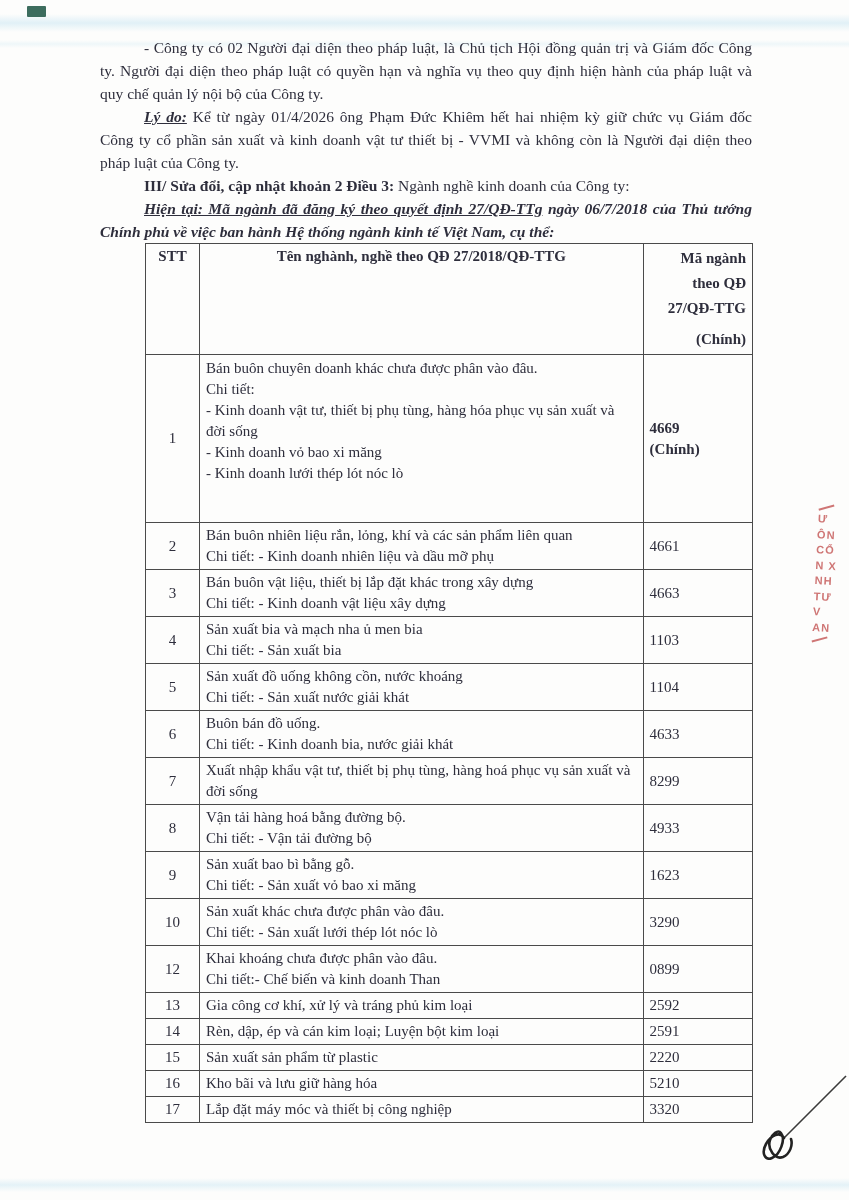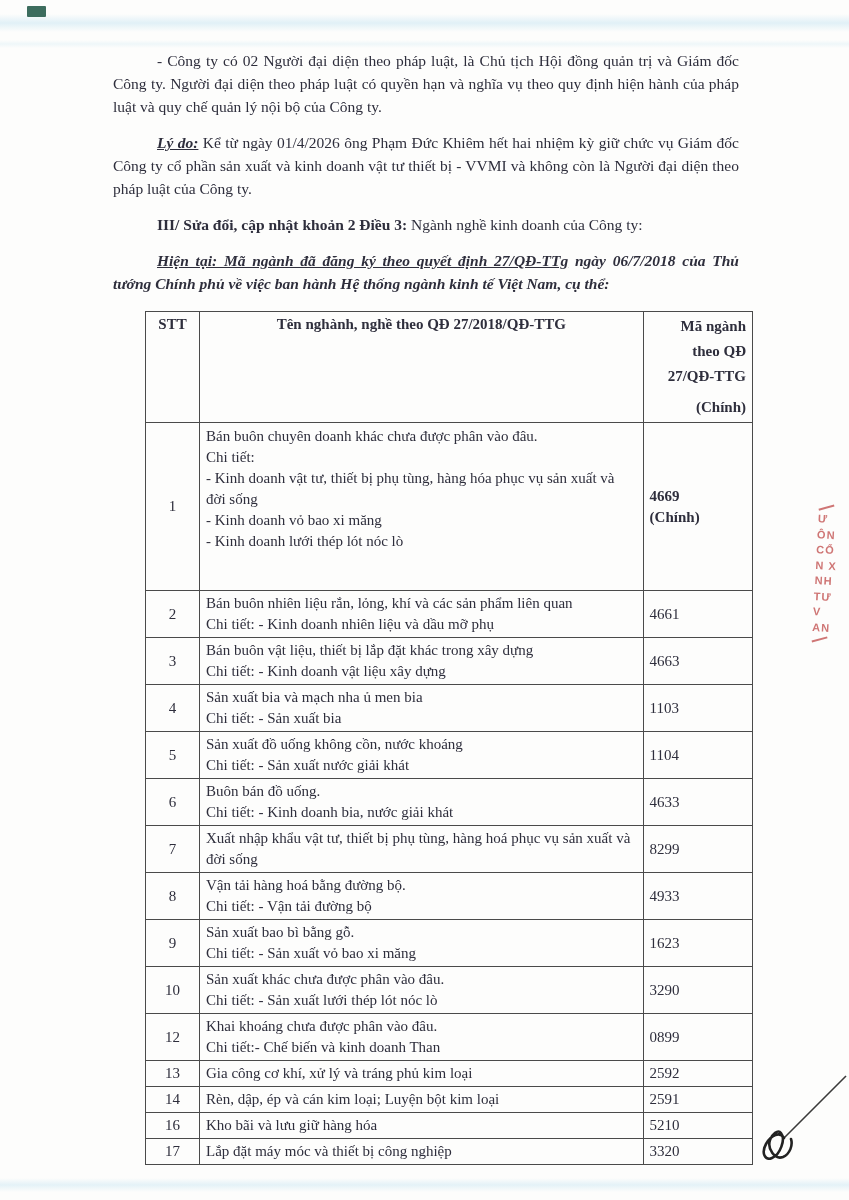--- a/index.html
+++ b/index.html
@@ -10,28 +10,28 @@
     overflow:hidden;
     font-family:"Liberation Serif", "DejaVu Serif", serif;
     color:#2e2e3c;
   }
   .scan-streak{position:absolute;left:0;width:100%;pointer-events:none;}
   .streak-top{top:14px;height:18px;background:linear-gradient(180deg,rgba(190,225,240,.0),rgba(190,225,240,.45),rgba(190,225,240,.0));}
   .streak-top2{top:40px;height:8px;background:linear-gradient(180deg,rgba(205,232,242,.0),rgba(205,232,242,.30),rgba(205,232,242,.0));}
   .streak-bottom{top:1178px;height:14px;background:linear-gradient(180deg,rgba(190,225,240,.0),rgba(190,225,240,.40),rgba(190,225,240,.0));}
   .green-mark{position:absolute;left:27px;top:6px;width:19px;height:11px;background:#2c6150;opacity:.92;border-radius:1px;}
   .content{position:absolute;left:100px;top:36px;width:652px;}
-  p.para{margin:13px;text-align:justify;font-size:15.5px;line-height:23px;}
+  p.para{margin:0;text-align:justify;font-size:15.5px;line-height:23px;}
   p.para.indent{text-indent:44px;}
   .mb18{margin-bottom:19px;}
   .bold{font-weight:bold;}
   .bi{font-weight:bold;font-style:italic;}
   .u{text-decoration:underline;font-style:italic;}
   table.industry{
-    margin-left:45px;margin-top:16px;
+    margin-left:45px;
     border-collapse:collapse;
     width:608px;
     font-size:15px;line-height:21px;
     color:#2e2e3c;
     padding-left:20px;
   }
   table.industry th, table.industry td{
     border:1.5px solid #4a4a4a;
     padding:2px 6px;
   }
@@ -219,20 +219,29 @@
           <tr class="row-1line">
             <td class="stt">14</td>
             <td class="name">
               <div>Rèn, dập, ép và cán kim loại; Luyện bột kim loại</div>
             </td>
             <td class="code">
               <div>2591</div>
             </td>
           </tr>
           <tr class="row-1line">
+            <td class="stt">15</td>
+            <td class="name">
+              <div>Sản xuất sản phẩm từ plastic</div>
+            </td>
+            <td class="code">
+              <div>2220</div>
+            </td>
+          </tr>
+          <tr class="row-1line">
             <td class="stt">16</td>
             <td class="name">
               <div>Kho bãi và lưu giữ hàng hóa</div>
             </td>
             <td class="code">
               <div>5210</div>
             </td>
           </tr>
           <tr class="row-1line">
             <td class="stt">17</td>

